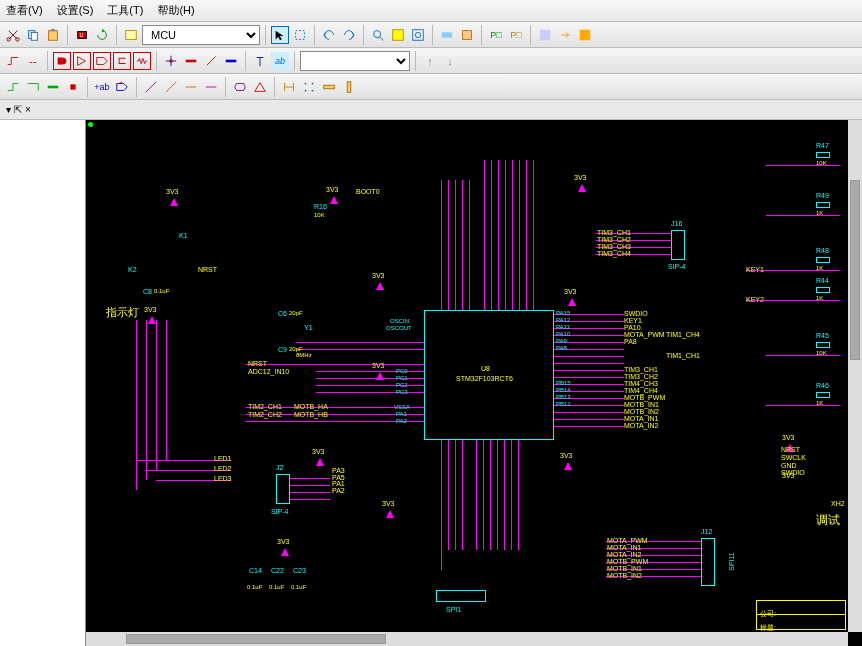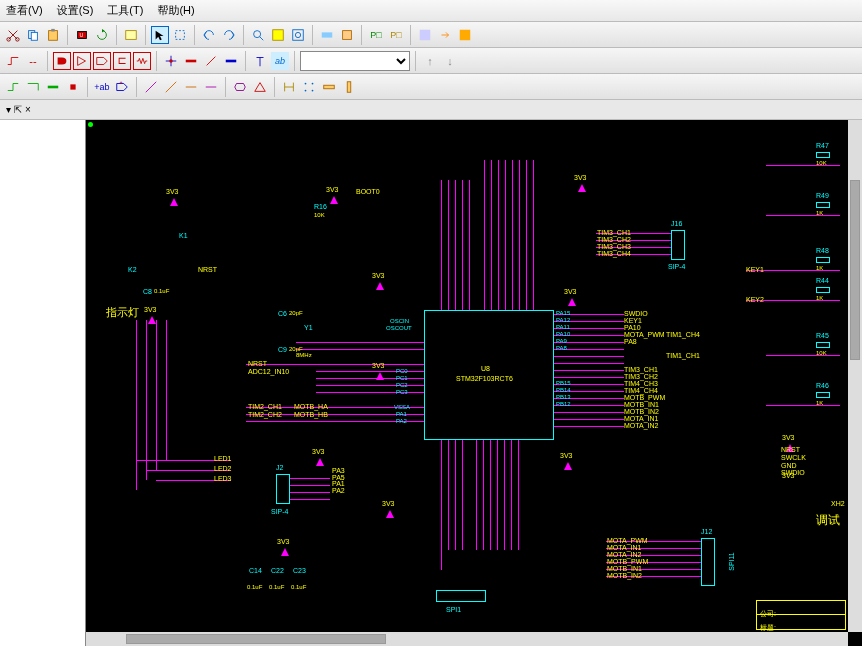--- a/index.html
+++ b/index.html
@@ -86,20 +86,21 @@
         <path d="M8 3 A5 5 0 1 1 3 8" fill="none" stroke="#080"></path>
         <path d="M8 1 L8 5 L11 3 Z" fill="#080"></path>
       </svg>
     </div>
   <div class="sep"></div>
   <div class="tb-btn">
       <svg class="icon-sq" viewBox="0 0 16 16">
         <rect x="2" y="3" width="12" height="10" fill="#ffa" stroke="#a80"></rect>
       </svg>
     </div>
+  <select class="dd small"><option>MCU</option></select>
   <div class="sep"></div>
   <div class="tb-btn" style="border:1px solid #06c;background:#cef">
       <svg class="icon-sq" viewBox="0 0 16 16">
         <path d="M3 3 L3 13 L6 10 L8 14 L10 13 L8 9 L12 9 Z" fill="#000"></path>
       </svg>
     </div>
   <div class="tb-btn">
       <svg class="icon-sq" viewBox="0 0 16 16">
         <rect x="3" y="3" width="10" height="10" fill="none" stroke="#06c" stroke-dasharray="2"></rect>
       </svg>

